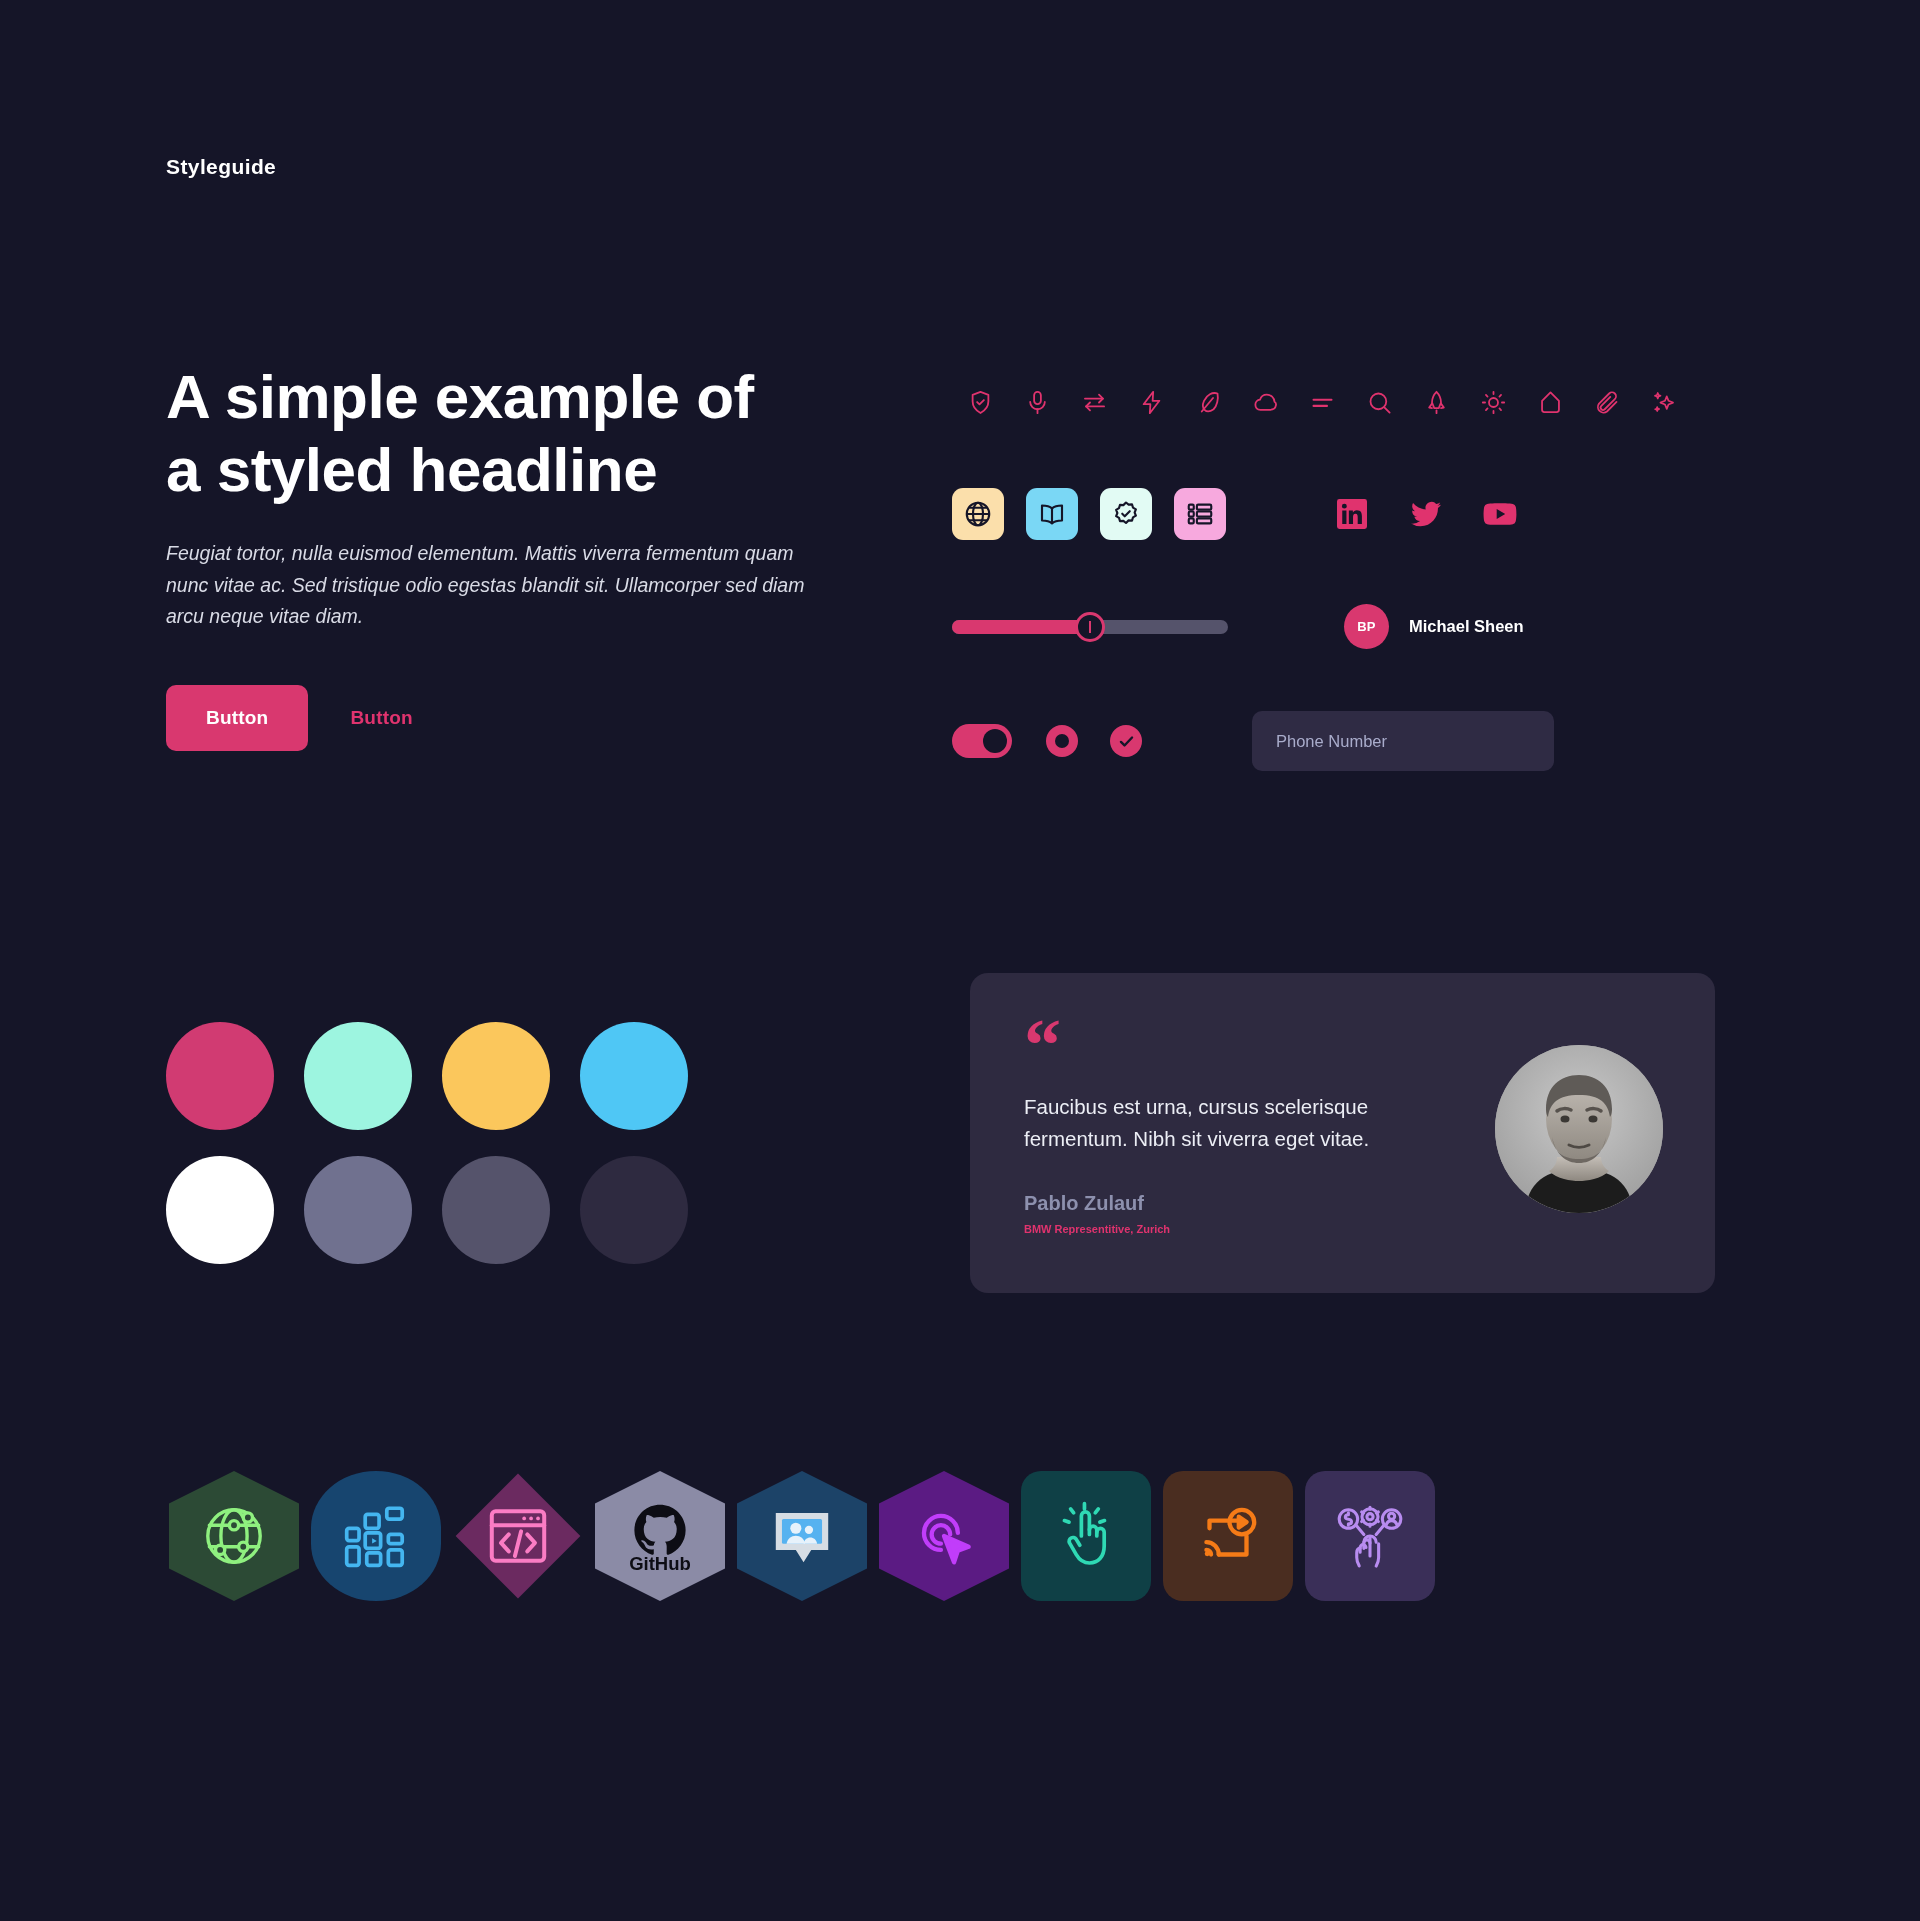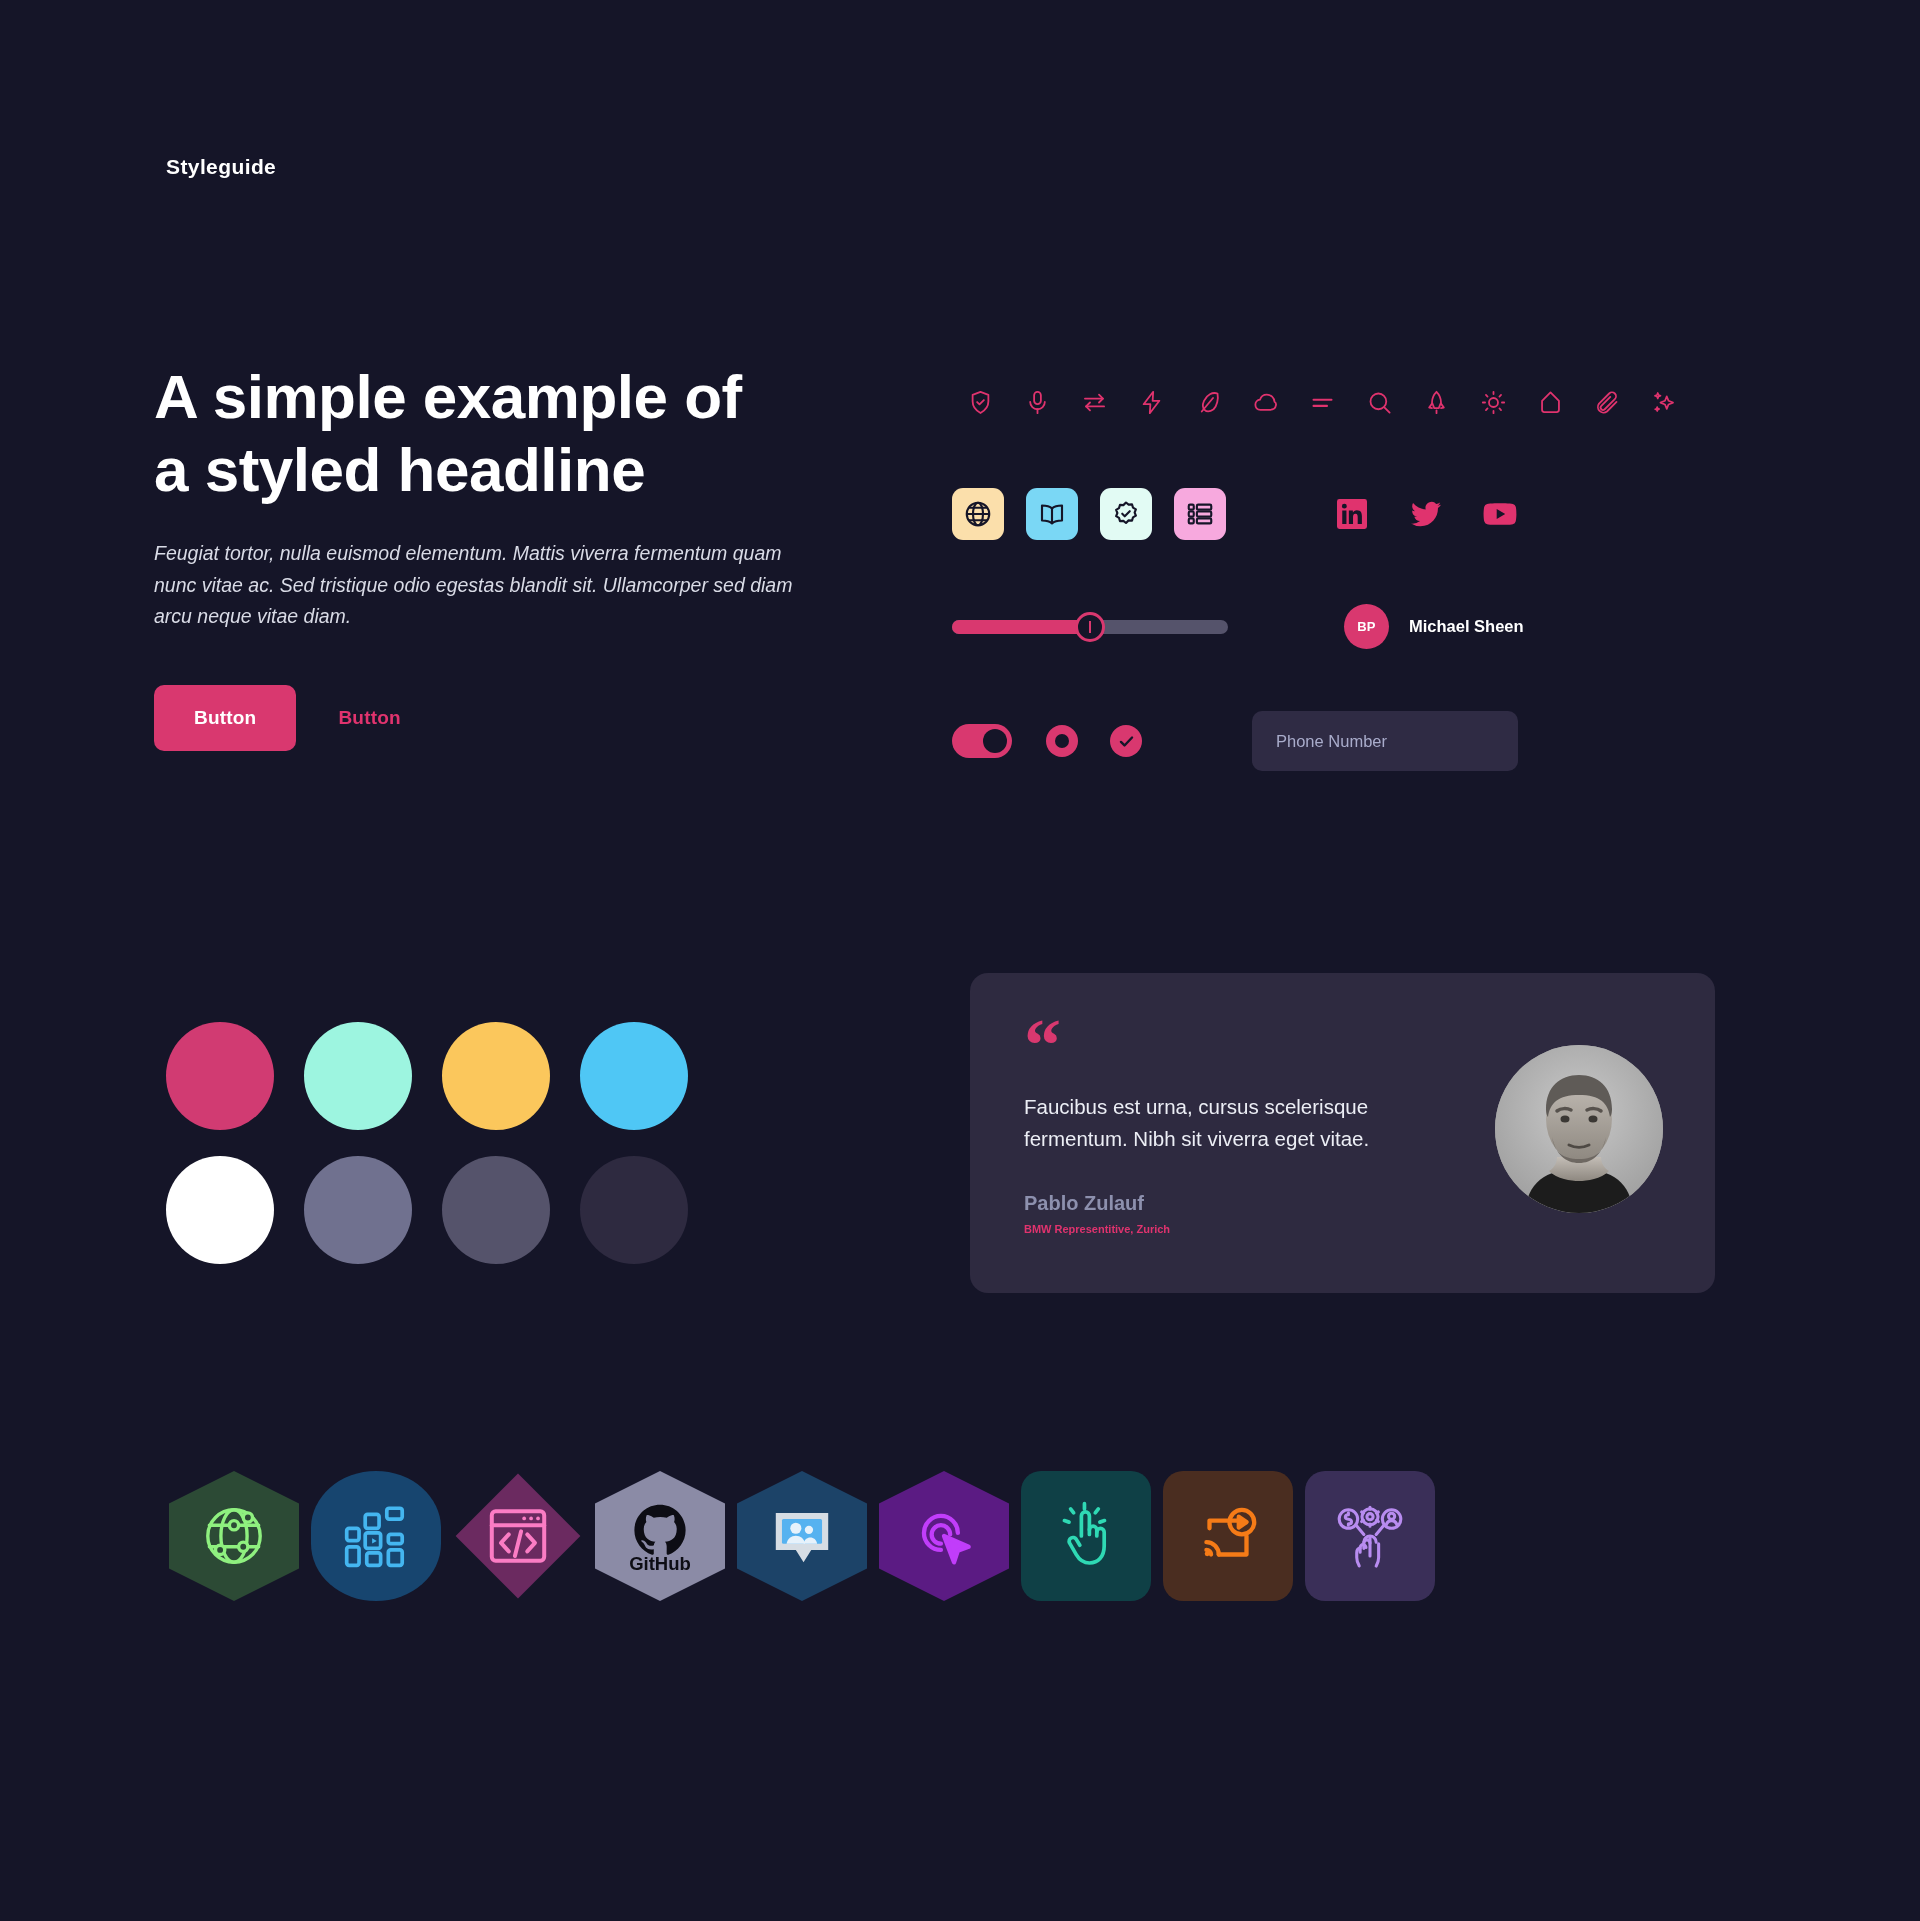--- a/index.html
+++ b/index.html
@@ -13,21 +13,21 @@
   }
   .page { position: relative; width: 1920px; height: 1921px; background: #151528; }
 
   
   .brand {
     position: absolute; left: 166px; top: 155px;
     font-size: 21px; font-weight: 700; color: #ffffff; letter-spacing: .4px;
   }
 
   
-  .hero { position: absolute; left: 154px; top: 360px; width: 720px; }
+  .hero { position: absolute; left: 166px; top: 360px; width: 720px; }
   .hero h1 {
     font-size: 62px; line-height: 1.18; font-weight: 700; color: #ffffff;
     letter-spacing: -0.5px;
   }
   .hero p {
     margin-top: 32px;
     font-size: 19.5px; line-height: 1.62; color: #d9dbe6; font-weight: 400;
     max-width: 640px;
     font-style: italic;
   }
@@ -107,21 +107,21 @@
     content:""; position:absolute; left: 9px; top: 9px; width: 14px; height: 14px;
     border-radius: 50%; background: #151528;
   }
   .checkbox {
     width: 32px; height: 32px; border-radius: 50%; background: #d9386f;
     margin-left: 32px; display: flex; align-items: center; justify-content: center; cursor: pointer;
   }
   .checkbox svg { width: 19px; height: 19px; display:block; }
 
   .phone-field {
-    margin-left: 110px; width: 266px; height: 60px; background: #2f2b44;
+    margin-left: 110px; width: 302px; height: 60px; background: #2f2b44;
     border: none; border-radius: 10px; padding: 0 24px; color: #cdd0dd;
     font-family: inherit; font-size: 16.5px;
   }
   .phone-field::placeholder { color: #a9accb; }
 
   
   .swatches { position: absolute; left: 166px; top: 1022px; }
   .sw-row { display: flex; gap: 30px; }
   .sw-row + .sw-row { margin-top: 26px; }
   .swatch { width: 108px; height: 108px; border-radius: 50%; }

